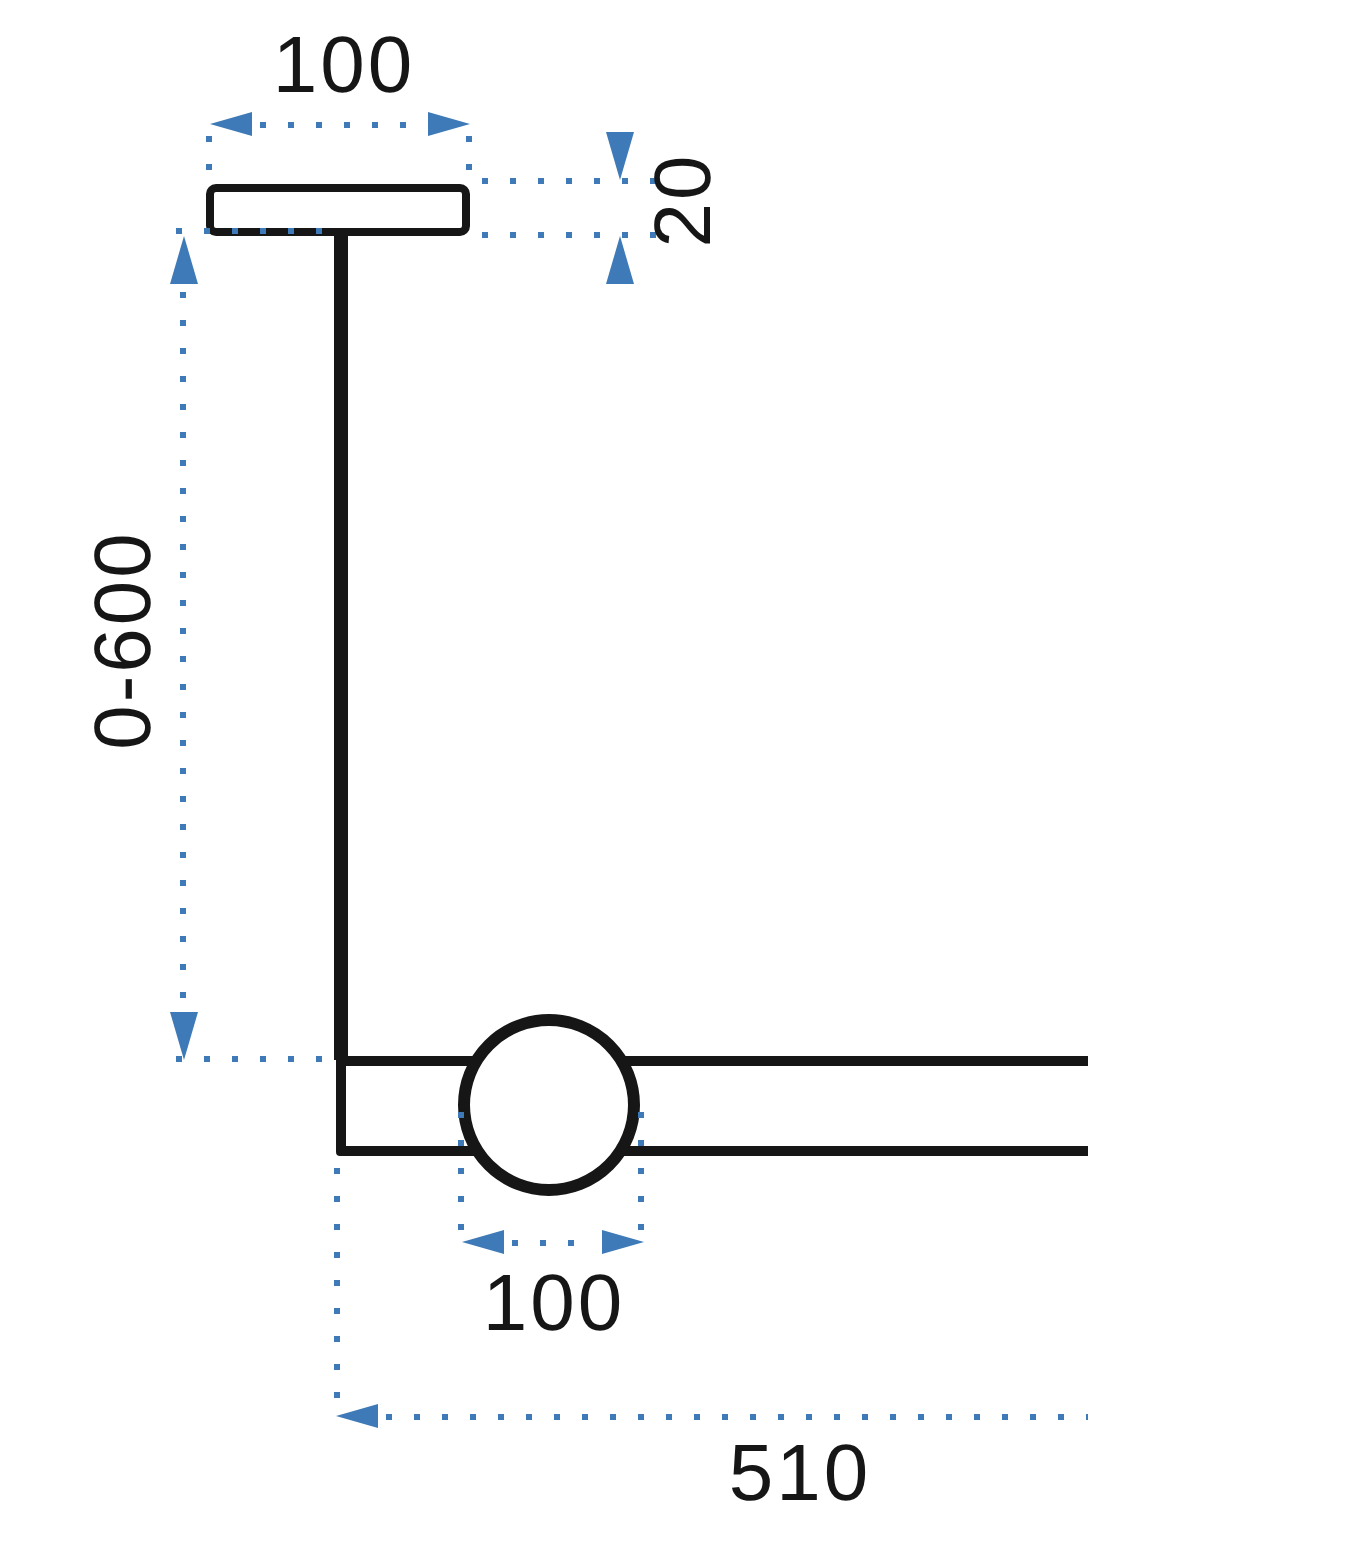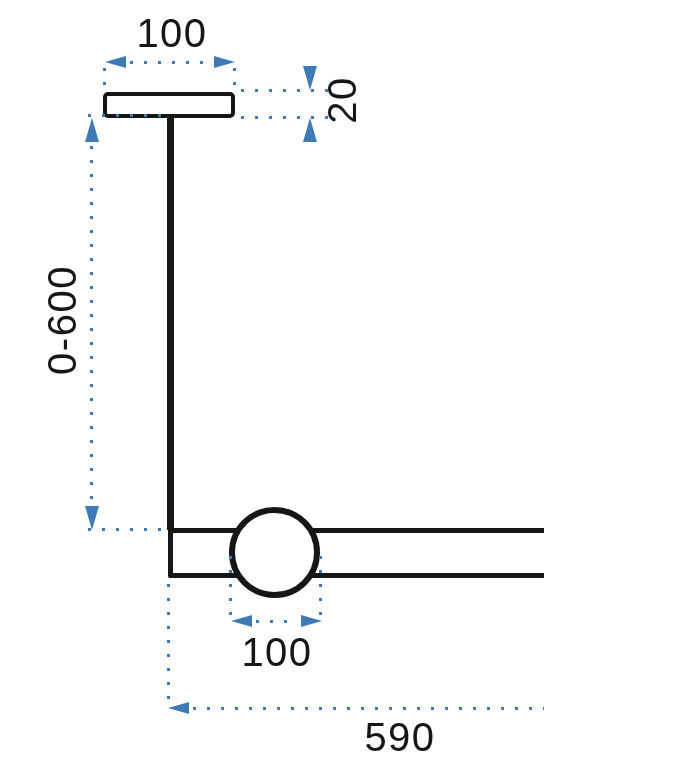--- a/index.html
+++ b/index.html
@@ -87,16 +87,16 @@
     <div class="dot-h" style="left:256px;top:620px;width:42px;"></div>
     <div class="lbl" style="left:277px;top:652px;">100</div>
   </div>
 
   <div>
     <div class="dot-v" style="left:167px;top:584px;height:118px;"></div>
     <div class="dot-v" style="left:629px;top:584px;height:118px;"></div>
     <div class="arr arr-l" style="left:168px;top:702px;"></div>
     <div class="arr arr-r" style="left:610px;top:702px;"></div>
     <div class="dot-h" style="left:193px;top:707px;width:414px;"></div>
-    <div class="lbl" style="left:400px;top:737px;">590</div>
+    <div class="lbl" style="left:400px;top:737px;">510</div>
   </div>
 
 </div>
 
 </body></html>

